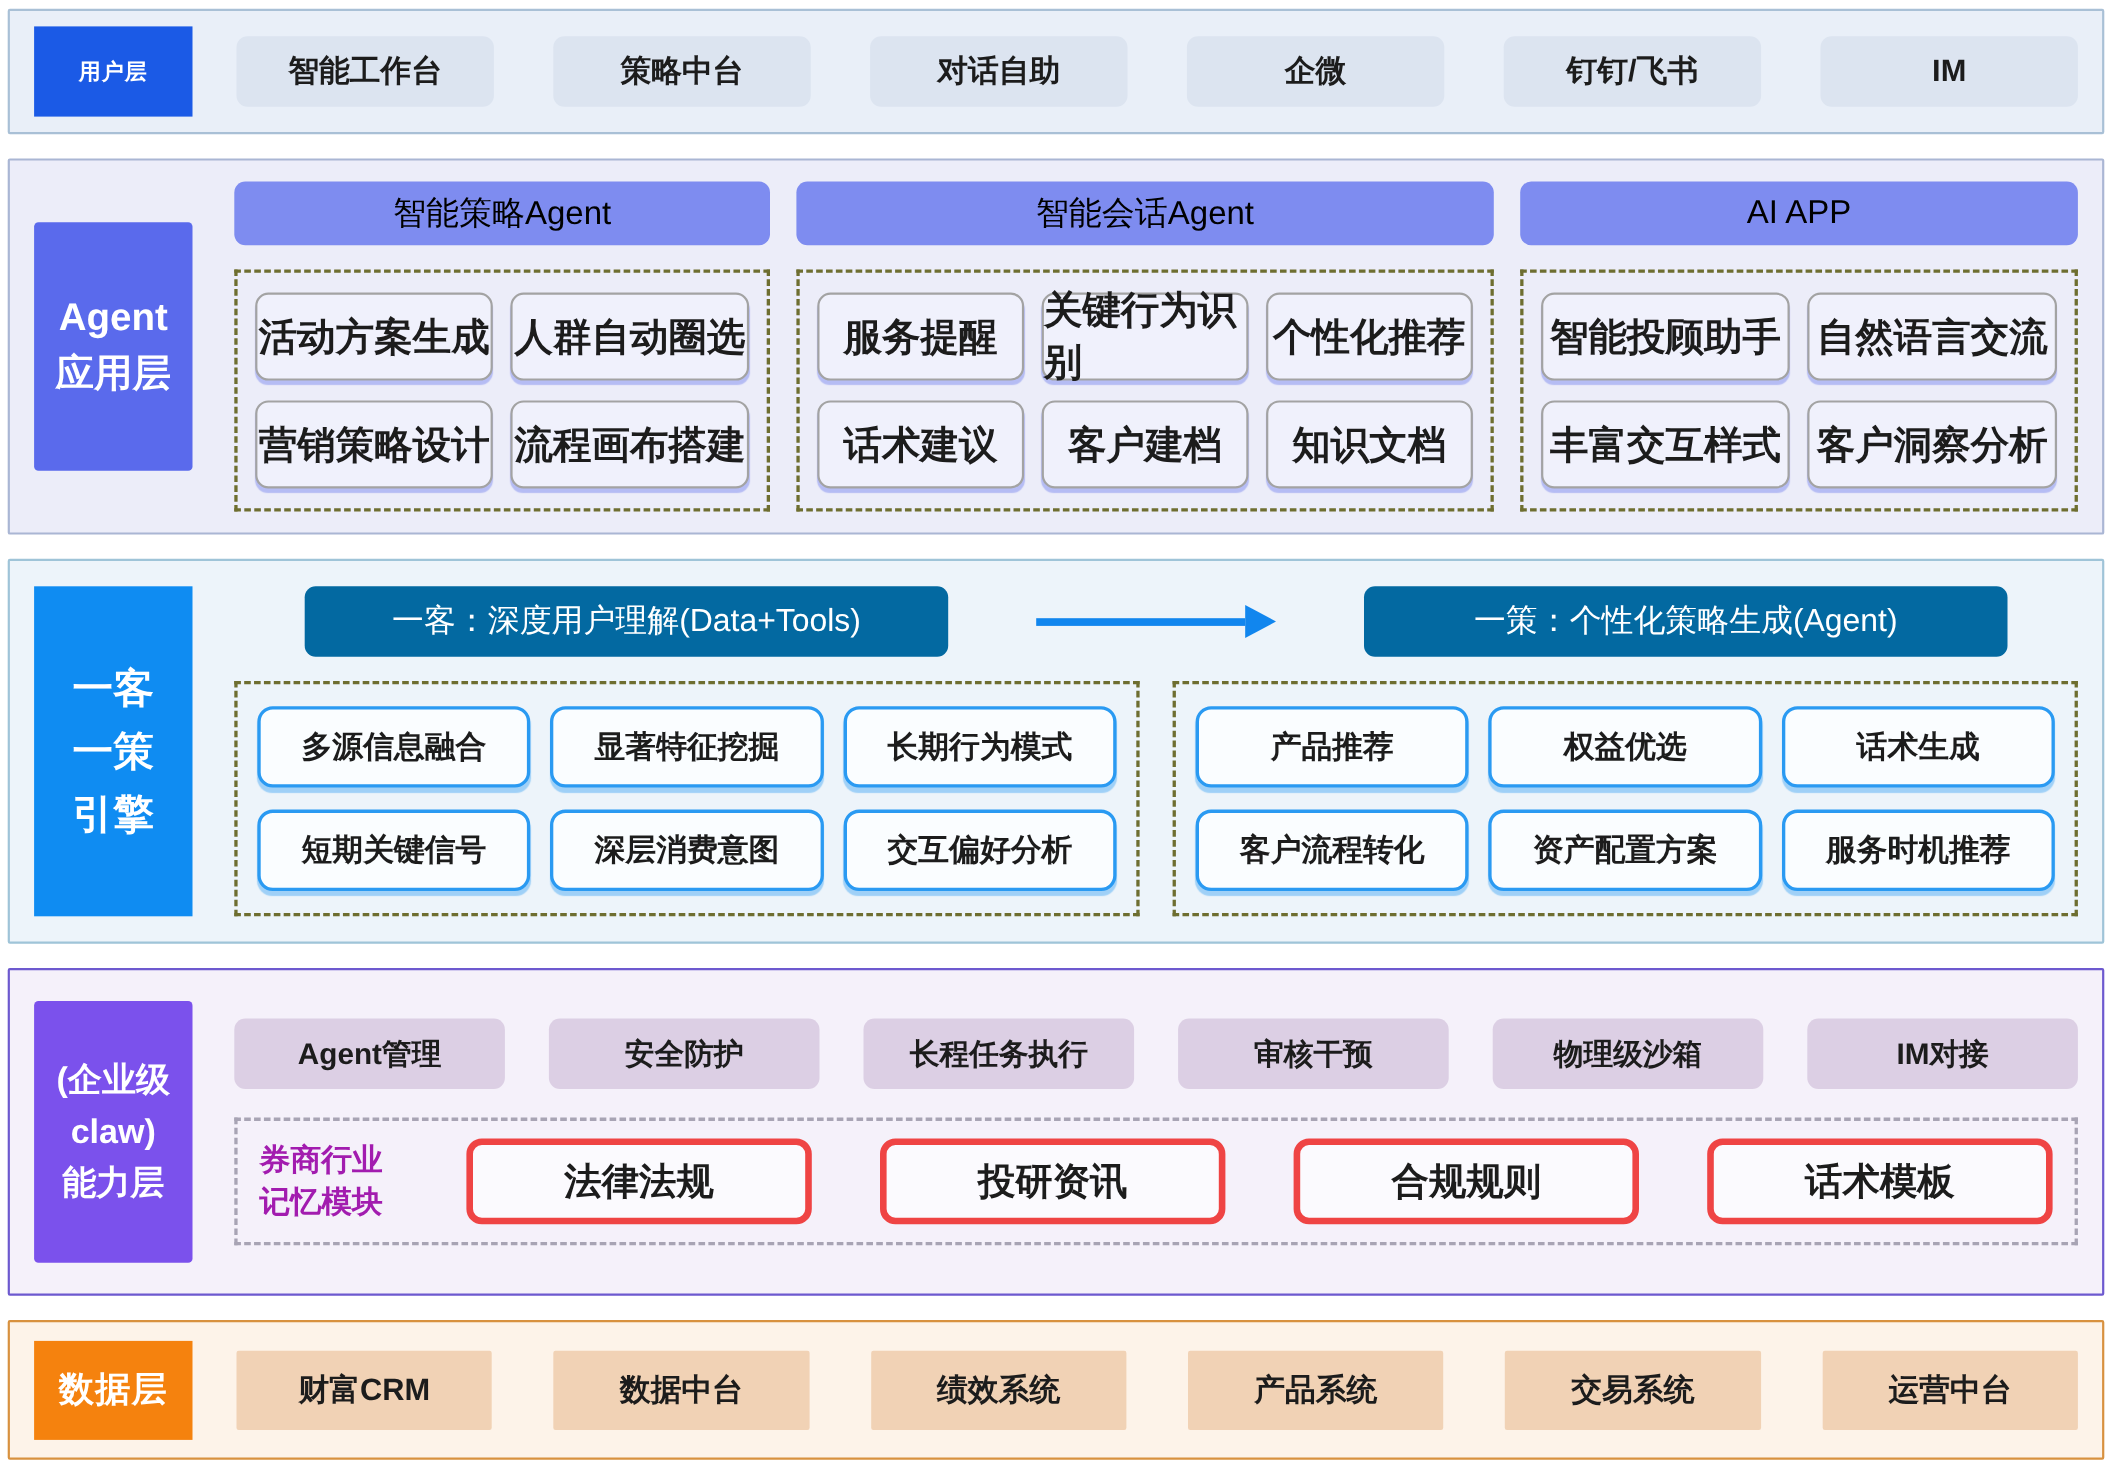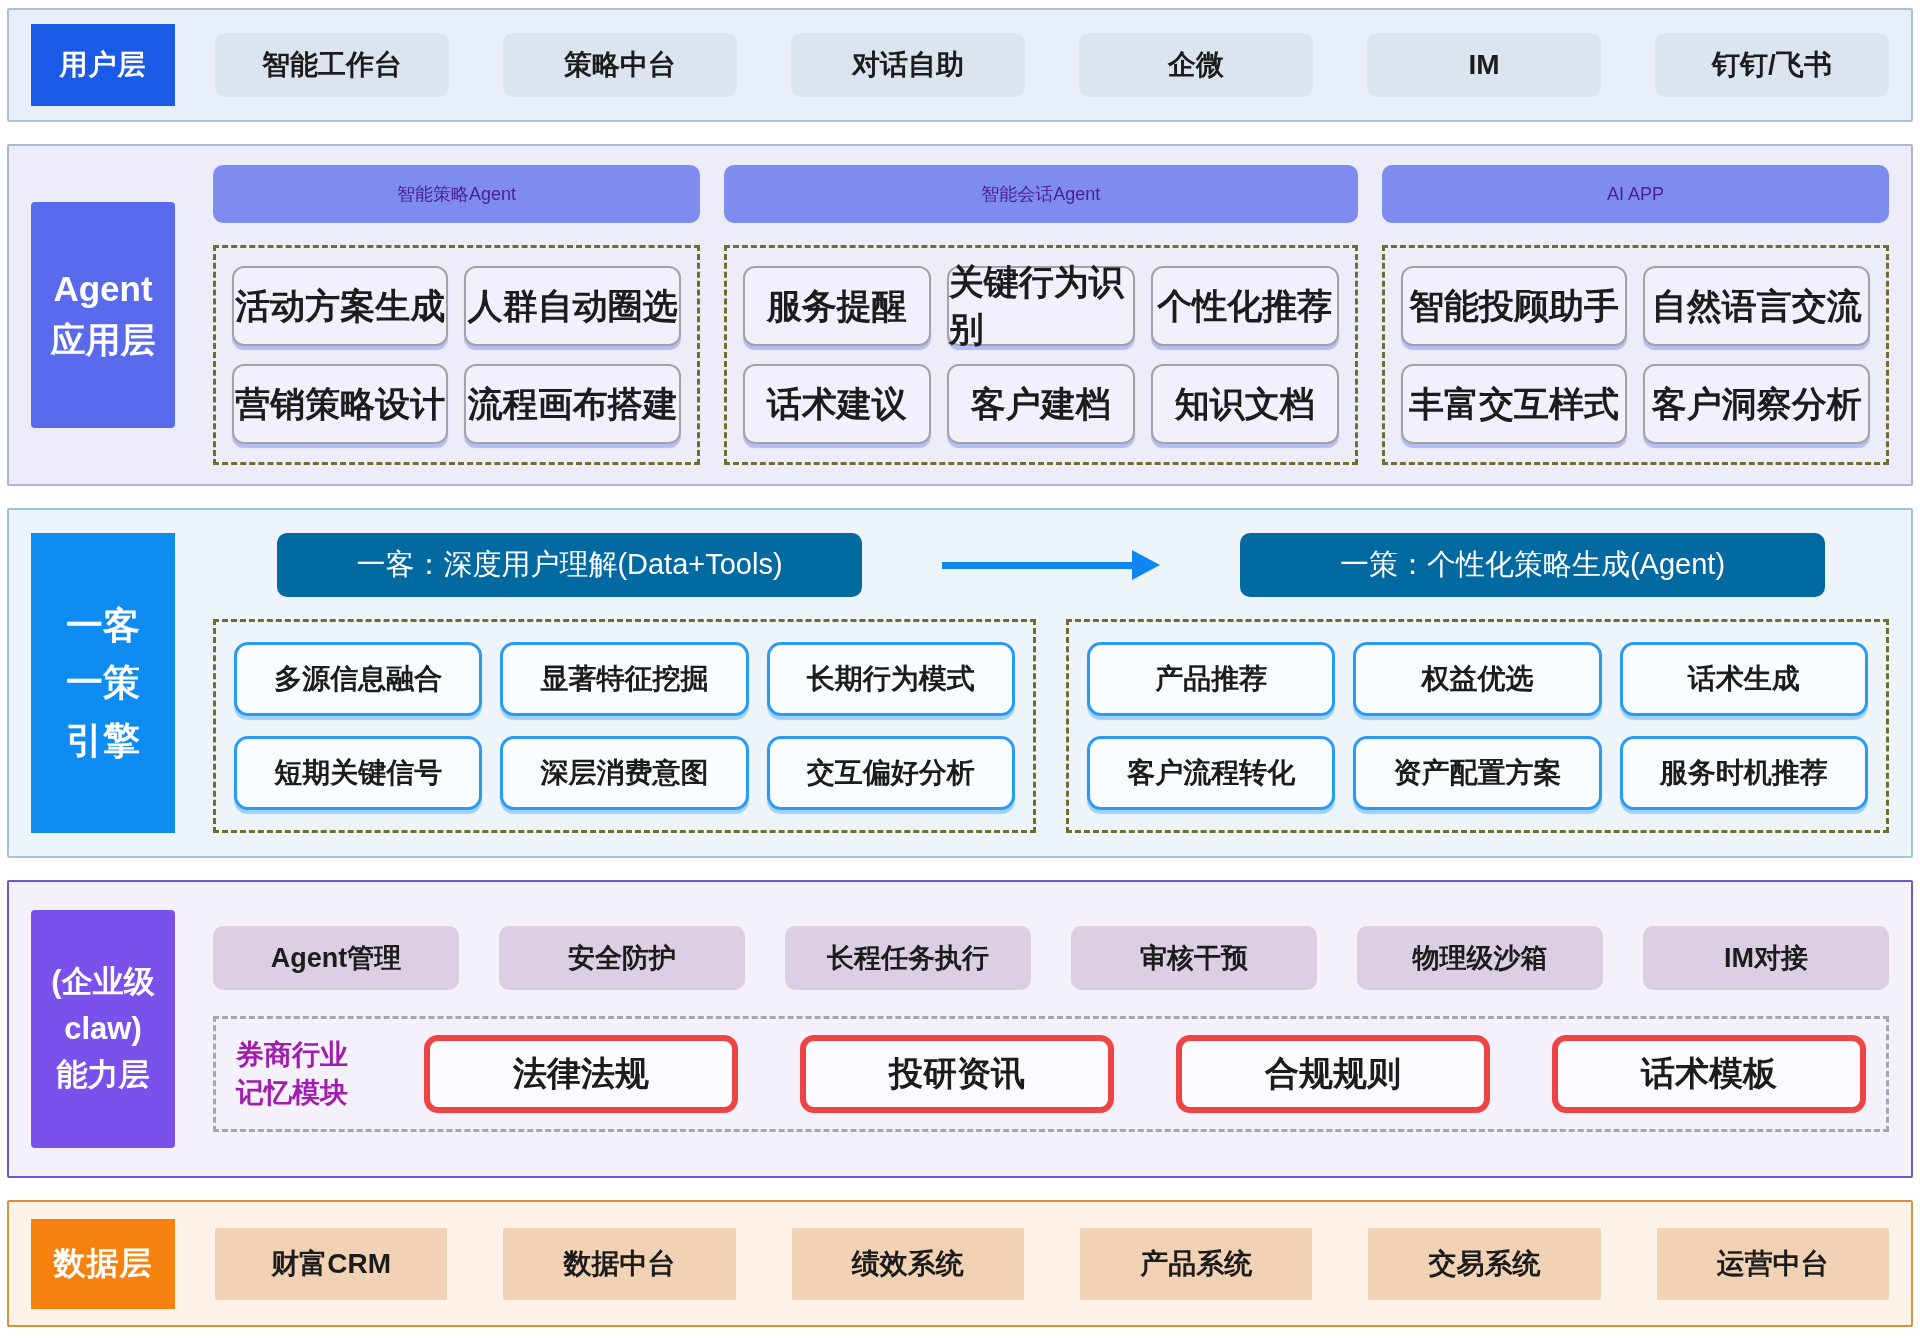--- a/index.html
+++ b/index.html
@@ -32,21 +32,21 @@
   .layer-label span { display: block; }
 
   
   .band-user {
     height: 114px;
     background: #e9eff8;
     border: 2px solid #a9c0d6;
   }
   .user-label {
     height: 82px; background: #1b5ae6;
-    font-size: 28px; letter-spacing: 1px;
+    font-size: 20px; letter-spacing: 1px;
   }
   .user-items {
     flex: 1; display: flex; gap: 54px;
     margin-left: 40px; align-items: center;
   }
   .user-item {
     flex: 1; height: 64px;
     background: #dce4f0; border-radius: 10px;
     display: flex; align-items: center; justify-content: center;
     font-size: 28px; font-weight: 600;
@@ -65,21 +65,21 @@
   .agent-groups {
     flex: 1; display: flex; gap: 24px;
     margin-left: 38px; align-items: center;
   }
   .agent-group { display: flex; flex-direction: column; gap: 22px; }
   .agent-group.g1 { flex: 480 1 0; }
   .agent-group.g2 { flex: 625 1 0; }
   .agent-group.g3 { flex: 500 1 0; justify-content: center; }
   .group-header {
     height: 58px; background: #7e8cf0; border-radius: 10px;
-    color: #4c1d95; font-size: 18px; font-weight: 500;
+    color: #000000; font-size: 30px; font-weight: 500;
     display: flex; align-items: center; justify-content: center;
   }
   .group-box {
     border: 3px dashed #6e6e30;
     padding: 18px 16px;
     display: grid; gap: 18px 16px;
   }
   .cols-2 { grid-template-columns: repeat(2, 1fr); }
   .cols-3 { grid-template-columns: repeat(3, 1fr); }
   .agent-card {
@@ -204,22 +204,22 @@
 
 <div class="page">
 
   <section class="band band-user">
     <div class="layer-label user-label">用户层</div>
     <div class="user-items">
       <div class="user-item">智能工作台</div>
       <div class="user-item">策略中台</div>
       <div class="user-item">对话自助</div>
       <div class="user-item">企微</div>
+      <div class="user-item">钉钉/飞书</div>
       <div class="user-item">IM</div>
-      <div class="user-item">钉钉/飞书</div>
     </div>
   </section>
 
   <section class="band band-agent">
     <div class="layer-label agent-label">
       <span>Agent</span>
       <span>应用层</span>
     </div>
     <div class="agent-groups">
 

